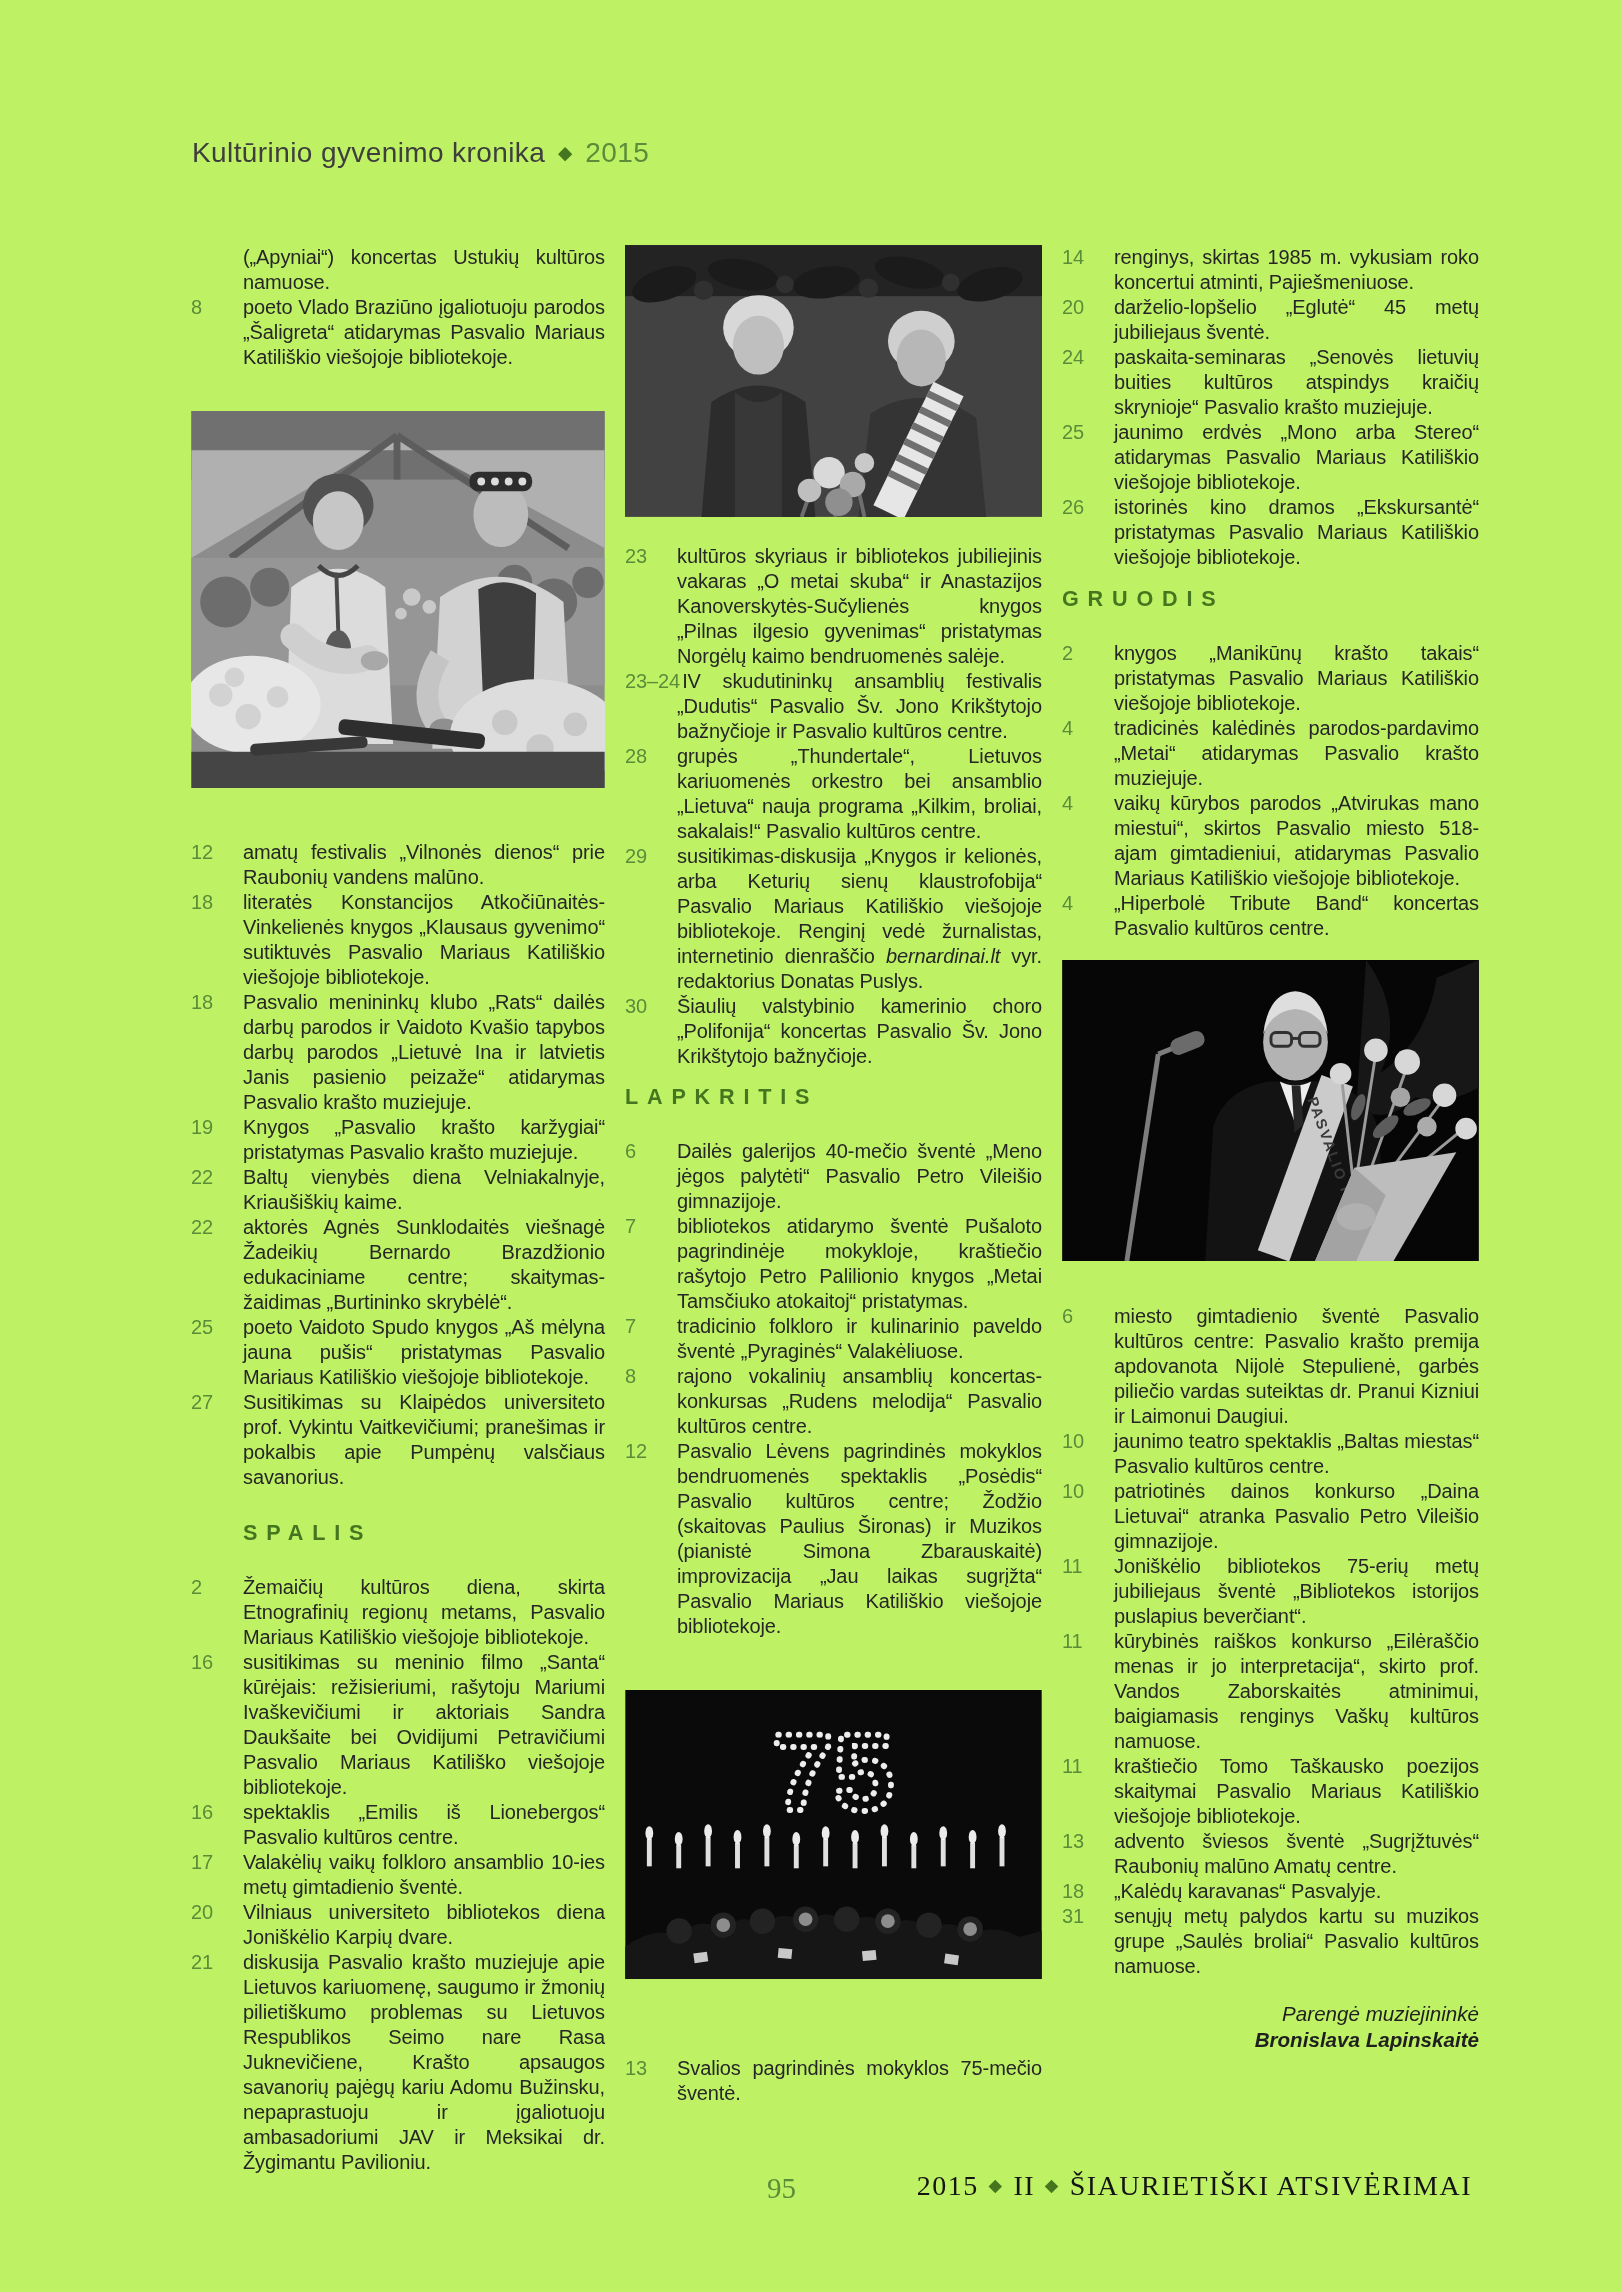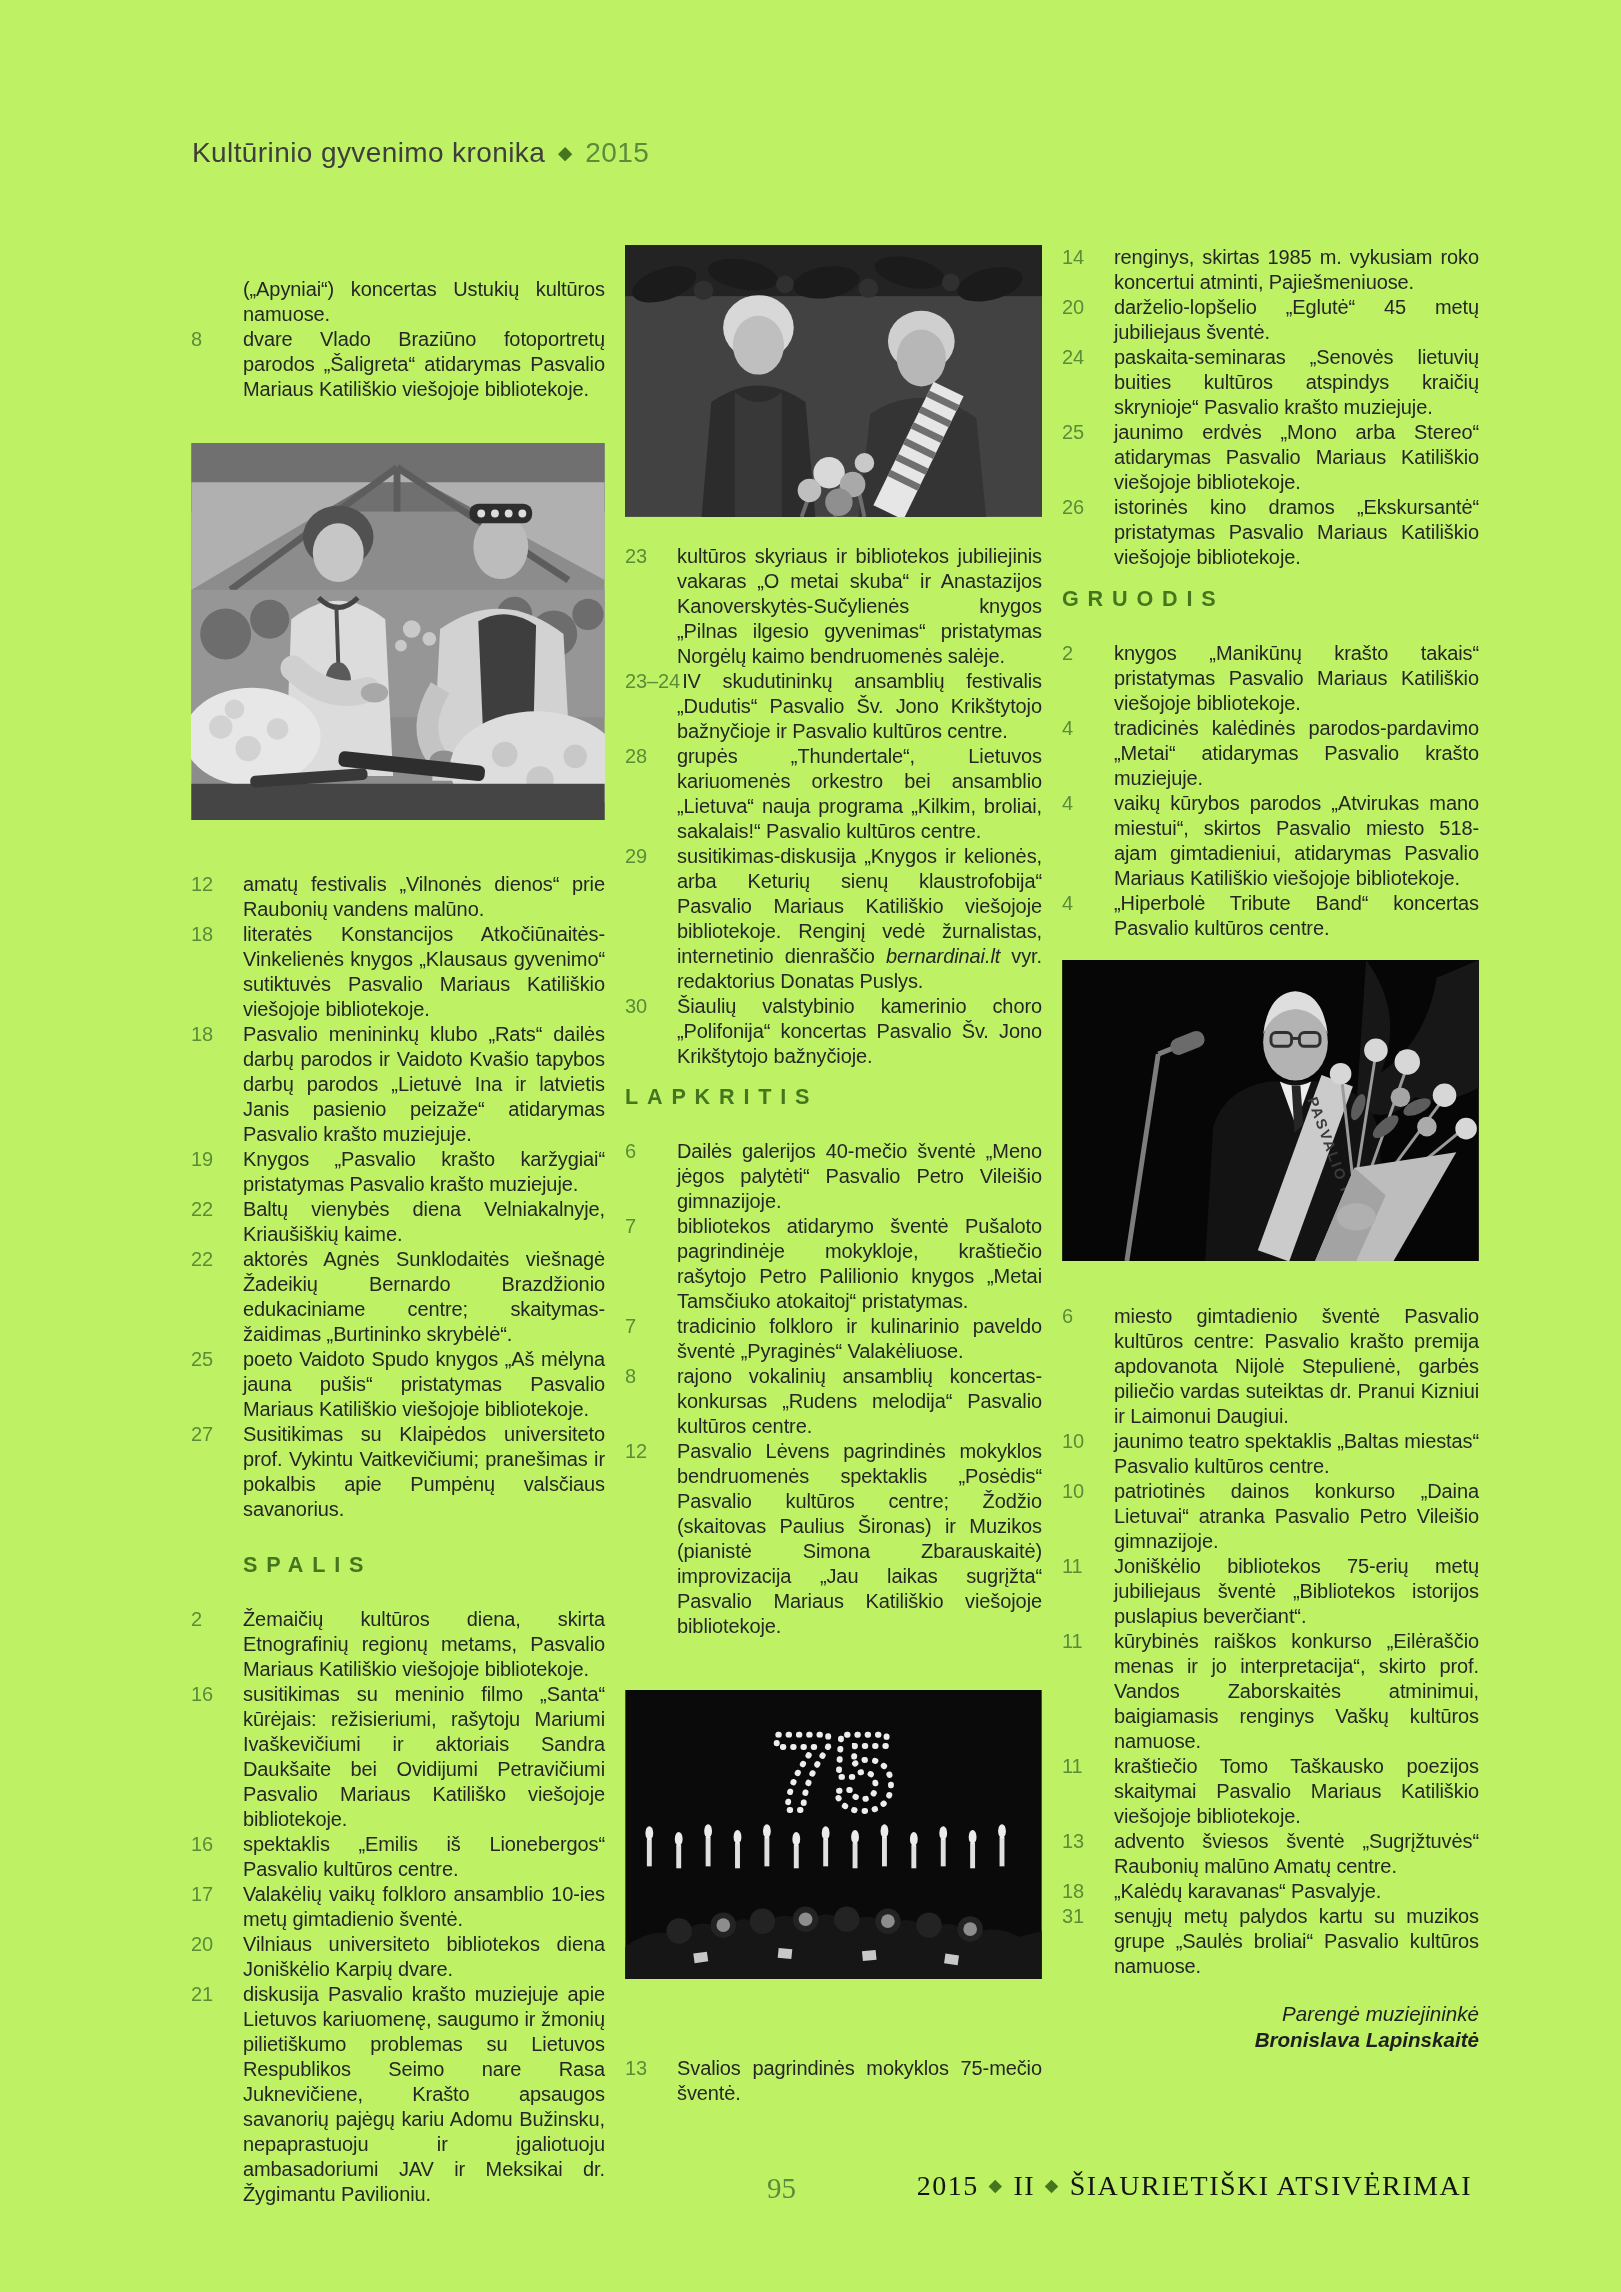--- a/index.html
+++ b/index.html
@@ -9,21 +9,21 @@
   #header{position:absolute;left:192px;top:137px;font-size:28px;letter-spacing:0.4px;color:#3e3e3d;white-space:nowrap;}
   #header .diamond{color:var(--green-dark,#45761f);font-size:18.6px;margin:0 12.7px;vertical-align:2.9px;}
   #header .year{color:var(--green-mid,#5b8c3a);}
   
   .column{position:absolute;top:245px;}
   #col-0{left:191px;width:414px;}
   #col-1{left:625px;width:417px;}
   #col-2{left:1062px;width:417px;}
   p.entry{margin:0;font-size:20px;line-height:25px;text-align:justify;
           padding-left:52px;text-indent:-52px;color:#262626;letter-spacing:-0.1px;}
-  p.entry.continuation{text-indent:0;margin-top:32px;}
+  p.entry.continuation{text-indent:0;}
   p.entry .day{display:inline-block;min-width:50px;margin-right:2px;text-indent:0;
                color:var(--green-mid,#5b8c3a);}
   p.entry .it{font-style:italic;}
   h2.month{margin:15.7px 0 29px 0;font-size:21.6px;font-weight:bold;letter-spacing:8.8px;
            color:var(--green-dark,#45761f);}
   h2.month.indent{margin-left:52px;margin-top:30px;}
   .photo{position:relative;}
   .photo svg{display:block;}
   .photo-wool{margin:41px 0 52px;}
   .photo-women{margin:0 0 26.5px;}
@@ -44,21 +44,21 @@
 <body>
 
 <div id="page">
 
   <div id="header">
     <span>Kultūrinio gyvenimo kronika</span><span class="diamond">◆</span><span class="year">2015</span>
   </div>
 
   <div id="col-0" class="column">
       <p class="entry continuation"><span>(„Apyniai“) koncertas Ustukių kultūros namuose.</span></p>
-      <p class="entry"><span class="day">8</span><span>dvare Vlado Braziūno fotoportretų parodos „Šaligreta“ atidarymas Pasvalio Mariaus Katiliškio viešojoje bibliotekoje.</span></p>
+      <p class="entry"><span class="day">8</span><span>poeto Vlado Braziūno įgaliotuoju parodos „Šaligreta“ atidarymas Pasvalio Mariaus Katiliškio viešojoje bibliotekoje.</span></p>
       <div class="photo photo-wool">
       <svg width="414" height="377" viewBox="0 0 422 385" xmlns="http://www.w3.org/2000/svg">
         <rect width="422" height="385" fill="#8c8c8c"></rect>
         <rect width="422" height="70" fill="#707070"></rect>
         <polygon points="0,150 210,25 422,140 422,40 0,40" fill="#b0b0b0"></polygon>
         <path d="M210,25 L40,150 M210,25 L385,140 M210,25 L210,70" stroke="#5d5d5d" stroke-width="7" fill="none"></path>
         <rect x="0" y="150" width="422" height="130" fill="#969696"></rect>
         <g fill="#6d6d6d">
           <circle cx="35" cy="195" r="26"></circle>
             <circle cx="80" cy="180" r="20"></circle>

